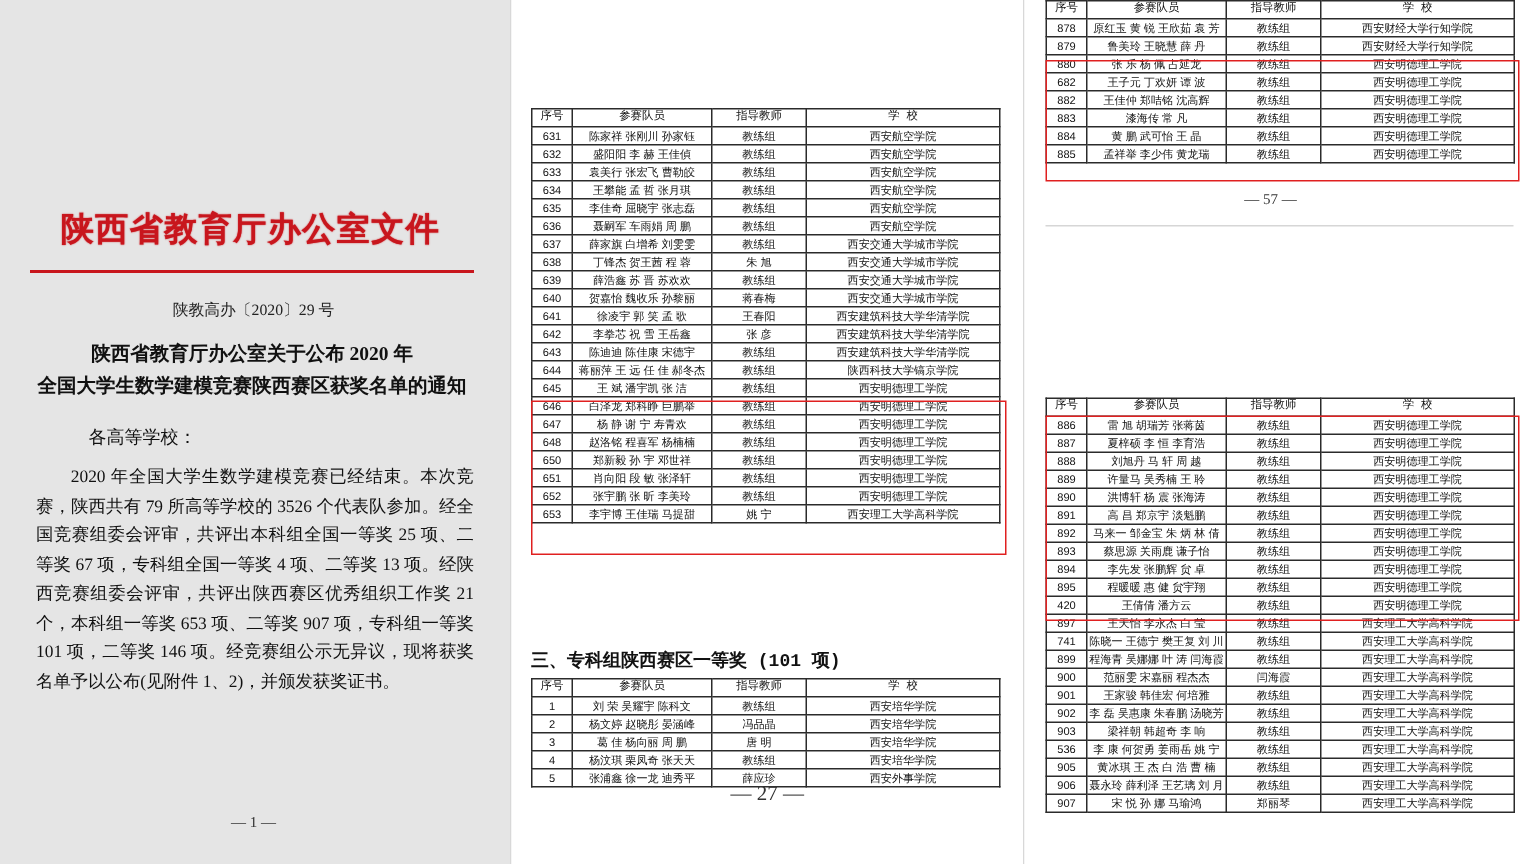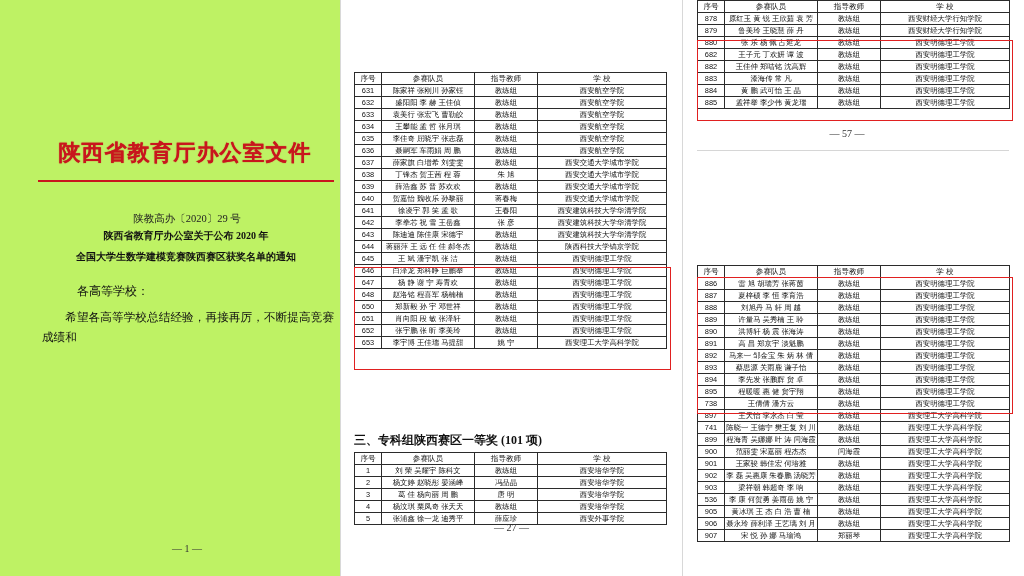--- a/index.html
+++ b/index.html
@@ -7,45 +7,45 @@
     width:1024px;height:576px;overflow:hidden;
     background:#ffffff;
     font-family:"Liberation Serif","DejaVu Serif",serif;
     color:#111;
   }
   .page{position:relative;width:1024px;height:576px;}
 
   
   .doc{
     position:absolute;left:0;top:0;width:340px;height:576px;
-    background:#bef264;
+    background:#e5e5e5;
     box-sizing:border-box;
-    padding:0 32px;
+    padding:0 14px;
   }
   .doc-inner{position:relative;width:100%;height:100%;}
   .doc-title{
     position:absolute;top:138px;left:8px;width:290px;
     text-align:center;
     color:#c8161d;
     font-weight:bold;
     font-size:22px;
     letter-spacing:1px;
     font-family:"Liberation Serif","DejaVu Serif",serif;
     text-shadow:0 0 1px #c8161d;
   }
   .doc-rule{
     position:absolute;top:180px;left:6px;width:296px;height:2px;background:#c8161d;
   }
   .doc-no{
     position:absolute;top:200px;left:0;width:310px;text-align:center;
-    font-size:10.5px;color:#222;margin-top:12px;
+    font-size:10.5px;color:#222;
   }
   .doc-heading{
     position:absolute;top:225px;left:8px;width:292px;
-    text-align:center;font-weight:bold;font-size:10px;line-height:21px;color:#111;
+    text-align:center;font-weight:bold;font-size:13px;line-height:21px;color:#111;
   }
   .doc-salute{
     position:absolute;top:283px;left:12px;font-size:12px;color:#111;margin-left:33px;
   }
   .doc-body{
     position:absolute;top:308px;left:10px;width:292px;
     font-size:11.6px;line-height:19.5px;text-align:justify;color:#111;
   }
   .doc-body p{margin:0 0 4px 0;text-indent:2em;}
   .doc-pageno{
@@ -67,36 +67,36 @@
     border:1px solid #2b2b2b;
     font-size:7.4px;
     line-height:9px;
     height:11px;
     text-align:center;
     padding:0;
     color:#111;
     white-space:nowrap;
     overflow:hidden;
   }
-  .tbl th{font-weight:normal;font-size:7.6px;}
+  .tbl th{font-weight:normal;font-size:7.6px;font-family:Liberation Mono, monospace;}
   .c-no{width:26px;}
   .c-team{width:92px;}
   .c-teach{width:62px;}
   .c-school{width:128px;}
 
   
   .col2{position:absolute;left:341px;top:0;width:341px;height:576px;background:#fff;}
   .tbl-mid{position:absolute;left:13px;top:72px;}
   .mid-sec-title{
     position:absolute;left:13px;top:432px;
     font-size:12px;font-weight:bold;color:#111;
-    font-family:Liberation Serif, serif;
+    font-family:Liberation Mono, monospace;
   }
   .tbl-mid2{position:absolute;left:13px;top:452px;}
-  .col2-pageno{position:absolute;left:0;top:522px;width:341px;text-align:center;font-size:10px;color:#333;}
+  .col2-pageno{position:absolute;left:0;top:522px;width:341px;text-align:center;font-size:14px;color:#333;}
 
   
   .col3{position:absolute;left:683px;top:0;width:341px;height:576px;background:#fff;}
   .tbl-top{position:absolute;left:14px;top:0px;}
   .col3-pageno{position:absolute;left:0;top:128px;width:328px;text-align:center;font-size:10px;color:#333;}
   .col3-divider{position:absolute;left:14px;top:150px;width:312px;height:1px;background:#d6d6d6;}
   .tbl-bot{position:absolute;left:14px;top:265px;}
 
   
   .redbox{
@@ -113,21 +113,21 @@
     <div class="doc-inner">
       <div class="doc-title">陕西省教育厅办公室文件</div>
       <div class="doc-rule"></div>
       <div class="doc-no">陕教高办〔2020〕29 号</div>
       <div class="doc-heading">
         <div>陕西省教育厅办公室关于公布 2020 年</div>
         <div>全国大学生数学建模竞赛陕西赛区获奖名单的通知</div>
       </div>
       <div class="doc-salute">各高等学校：</div>
       <div class="doc-body">
-        <p>希望各高等学校总结经验，再接再厉，不断提高竞赛成绩和</p>
+        <p>2020 年全国大学生数学建模竞赛已经结束。本次竞赛，陕西共有 79 所高等学校的 3526 个代表队参加。经全国竞赛组委会评审，共评出本科组全国一等奖 25 项、二等奖 67 项，专科组全国一等奖 4 项、二等奖 13 项。经陕西竞赛组委会评审，共评出陕西赛区优秀组织工作奖 21 个，本科组一等奖 653 项、二等奖 907 项，专科组一等奖 101 项，二等奖 146 项。经竞赛组公示无异议，现将获奖名单予以公布(见附件 1、2)，并颁发获奖证书。</p>
       </div>
       <div class="doc-pageno">— 1 —</div>
     </div>
   </div>
   <div class="col-sep" style="left:340px;"></div>
 
   <div class="col2">
     <table class="tbl tbl-mid" id="t-mid">
         <thead>
           <tr>
@@ -448,21 +448,21 @@
             <td class="c-teach">教练组</td>
             <td class="c-school">西安明德理工学院</td>
           </tr>
           <tr>
             <td class="c-no">895</td>
             <td class="c-team">程暖暖   惠  健   贠宇翔</td>
             <td class="c-teach">教练组</td>
             <td class="c-school">西安明德理工学院</td>
           </tr>
           <tr>
-            <td class="c-no">738</td>
+            <td class="c-no">420</td>
             <td class="c-team">王倩倩   潘方云</td>
             <td class="c-teach">教练组</td>
             <td class="c-school">西安明德理工学院</td>
           </tr>
           <tr>
             <td class="c-no">897</td>
             <td class="c-team">王天怡   李永杰   白  莹</td>
             <td class="c-teach">教练组</td>
             <td class="c-school">西安理工大学高科学院</td>
           </tr>

